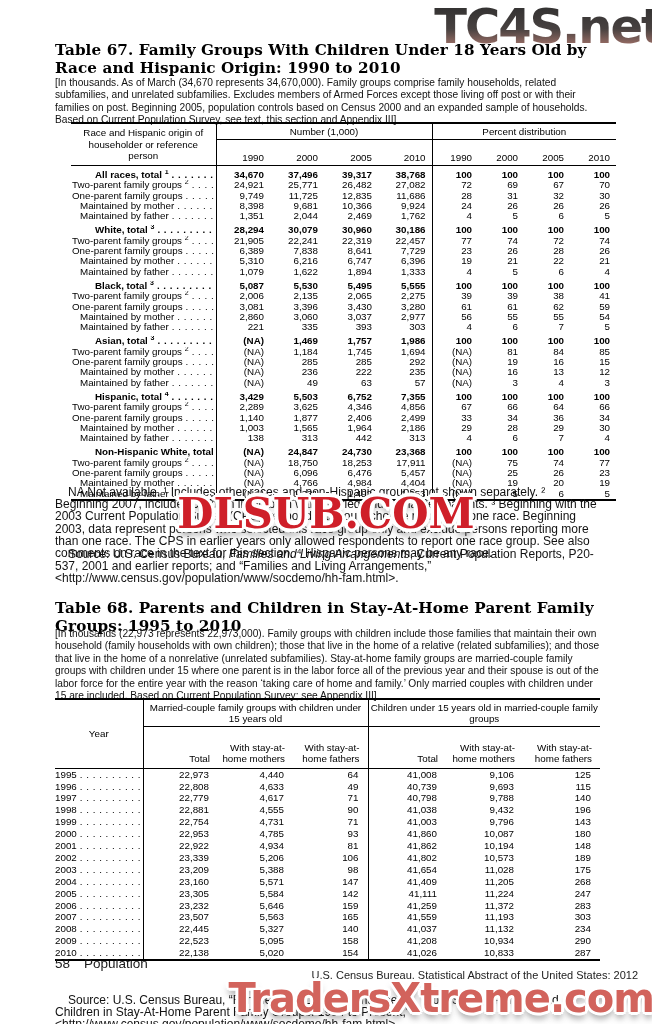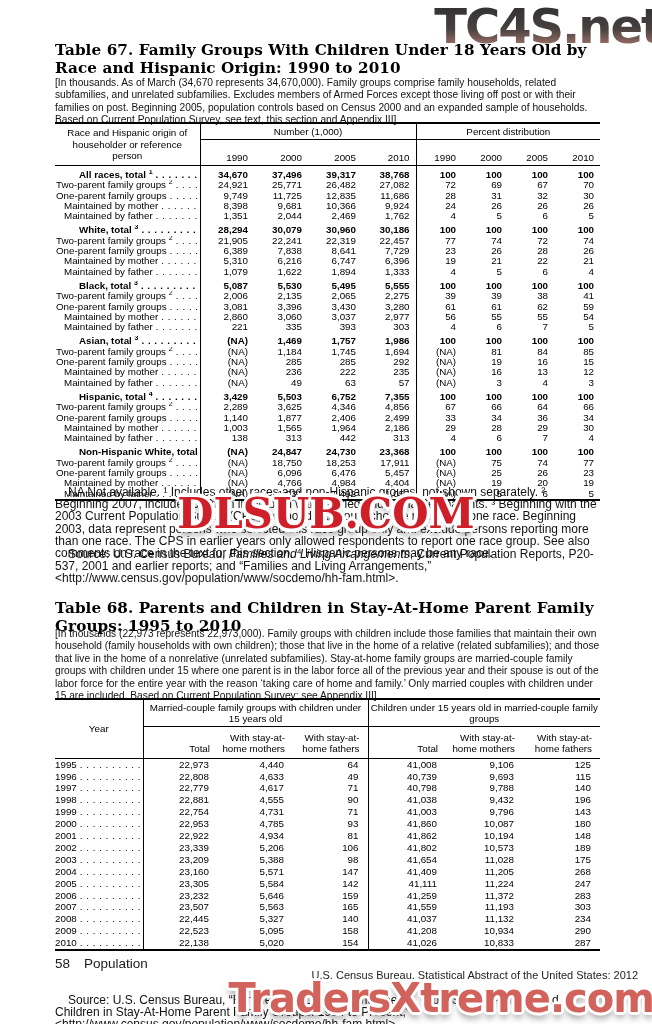--- a/index.html
+++ b/index.html
@@ -9,30 +9,30 @@
   .col{left:55px;width:545px;}
 
   
   .tbl-title{font-family:"DejaVu Serif",serif;font-weight:bold;font-size:15.2px;
              line-height:18.5px;letter-spacing:.1px;}
   .tbl-note{font-size:10.2px;line-height:12.4px;color:#111;}
 
   
   table{border-collapse:collapse;width:545px;table-layout:fixed;
         font-size:9.8px;color:#000;}
-  .t67{border-top:2px solid #000;border-bottom:2px solid #000;}
+  .t67{border-top:2px solid #000;border-bottom:2px solid #000;margin-left:16px;}
   .t68{border-top:2px solid #000;border-bottom:2px solid #000;}
   th{font-weight:normal;}
   .grp{ text-align:center;border-bottom:1px solid #000;padding:2px 0 2px 0;line-height:11px;}
   .grp.sepR, .sepR{border-right:1px solid #000;}
   .yearhead{text-align:right;padding:12px 6px 2px 0;border-bottom:1px solid #000;line-height:11px;}
   .stubhead{border-right:1px solid #000;border-bottom:1px solid #000;
             text-align:center;vertical-align:middle;padding:2px 6px;line-height:11.5px;}
   .t68 .stubhead{vertical-align:middle;}
-  .subhead{text-align:right;vertical-align:bottom;padding:6px 8px 3px 0;
+  .subhead{text-align:right;vertical-align:bottom;padding:16px 8px 3px 0;
            border-bottom:1px solid #000;line-height:10.8px;}
   td.stub{border-right:1px solid #000;padding:0 2px 0 0;}
   td.num{text-align:right;padding:0 6px 0 0;line-height:10.3px;vertical-align:bottom;}
   .t68 td.num{line-height:11.9px;padding-right:9px;}
   td.num.sep{border-right:1px solid #000;}
   .stubwrap{display:flex;overflow:hidden;line-height:10.3px;}
   .t68 .stubwrap{line-height:11.9px;align-items:flex-end;}
   .lbl{white-space:nowrap;}
   .leader{flex:1;overflow:hidden;white-space:nowrap;color:#000;margin-left:3px;}
   .leader::after{content:". . . . . . . . . . . . . . . . . . . . . . . . . . . . . . . . . . . . . . . . . . . .";letter-spacing:.5px;}

